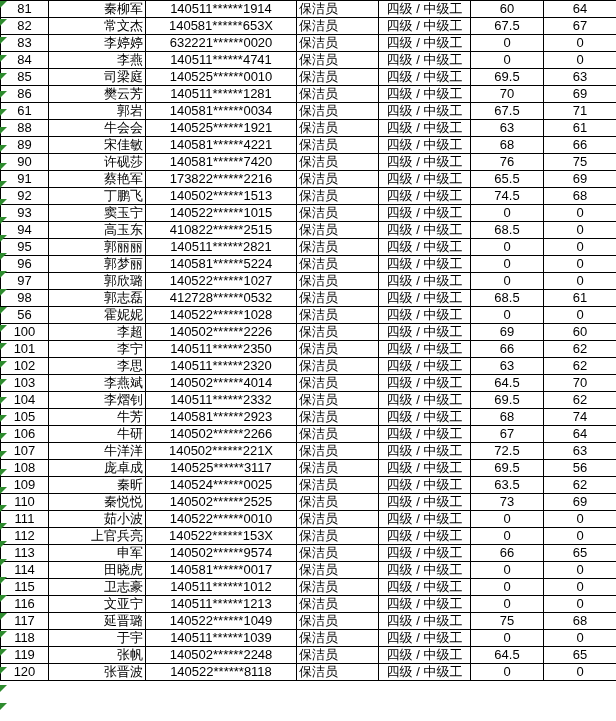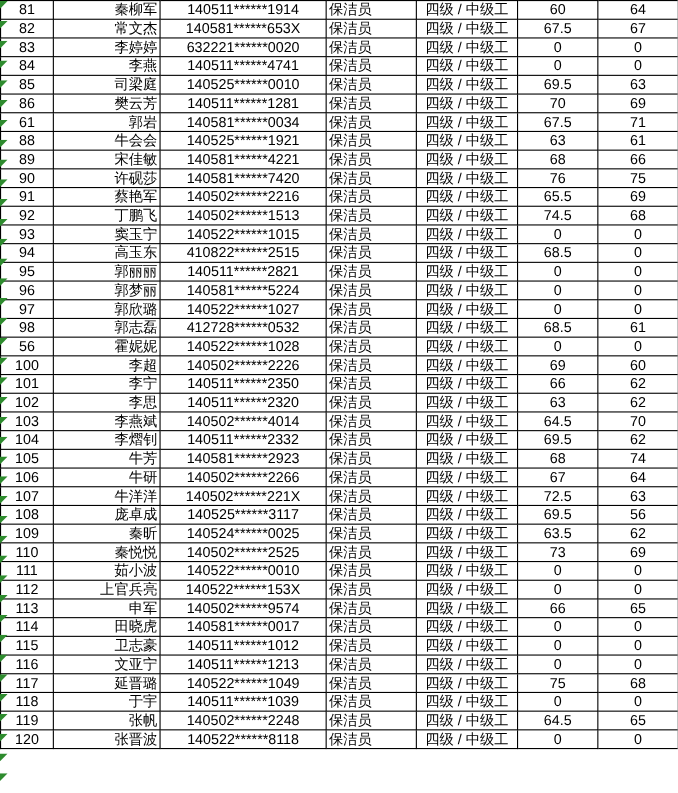--- a/index.html
+++ b/index.html
@@ -152,21 +152,21 @@
           <td class="name" style="height: 16px; line-height: 16px;">许砚莎</td>
           <td class="id" style="height: 16px; line-height: 16px;">140581******7420</td>
           <td class="job" style="height: 16px; line-height: 16px;">保洁员</td>
           <td class="level" style="height: 16px; line-height: 16px;">四级 / 中级工</td>
           <td class="score" style="height: 16px; line-height: 16px;">76</td>
           <td class="score" style="height: 16px; line-height: 16px;">75</td>
         </tr>
         <tr>
           <td class="idx" style="height: 16px; line-height: 16px;">91</td>
           <td class="name" style="height: 16px; line-height: 16px; margin-top: 33px;">蔡艳军</td>
-          <td class="id" style="height: 16px; line-height: 16px;">140502******2216</td>
+          <td class="id" style="height: 16px; line-height: 16px;">173822******2216</td>
           <td class="job" style="height: 16px; line-height: 16px;">保洁员</td>
           <td class="level" style="height: 16px; line-height: 16px;">四级 / 中级工</td>
           <td class="score" style="height: 16px; line-height: 16px;">65.5</td>
           <td class="score" style="height: 16px; line-height: 16px;">69</td>
         </tr>
         <tr>
           <td class="idx" style="height: 16px; line-height: 16px;">92</td>
           <td class="name" style="height: 16px; line-height: 16px;">丁鹏飞</td>
           <td class="id" style="height: 16px; line-height: 16px;">140502******1513</td>
           <td class="job" style="height: 16px; line-height: 16px;">保洁员</td>

